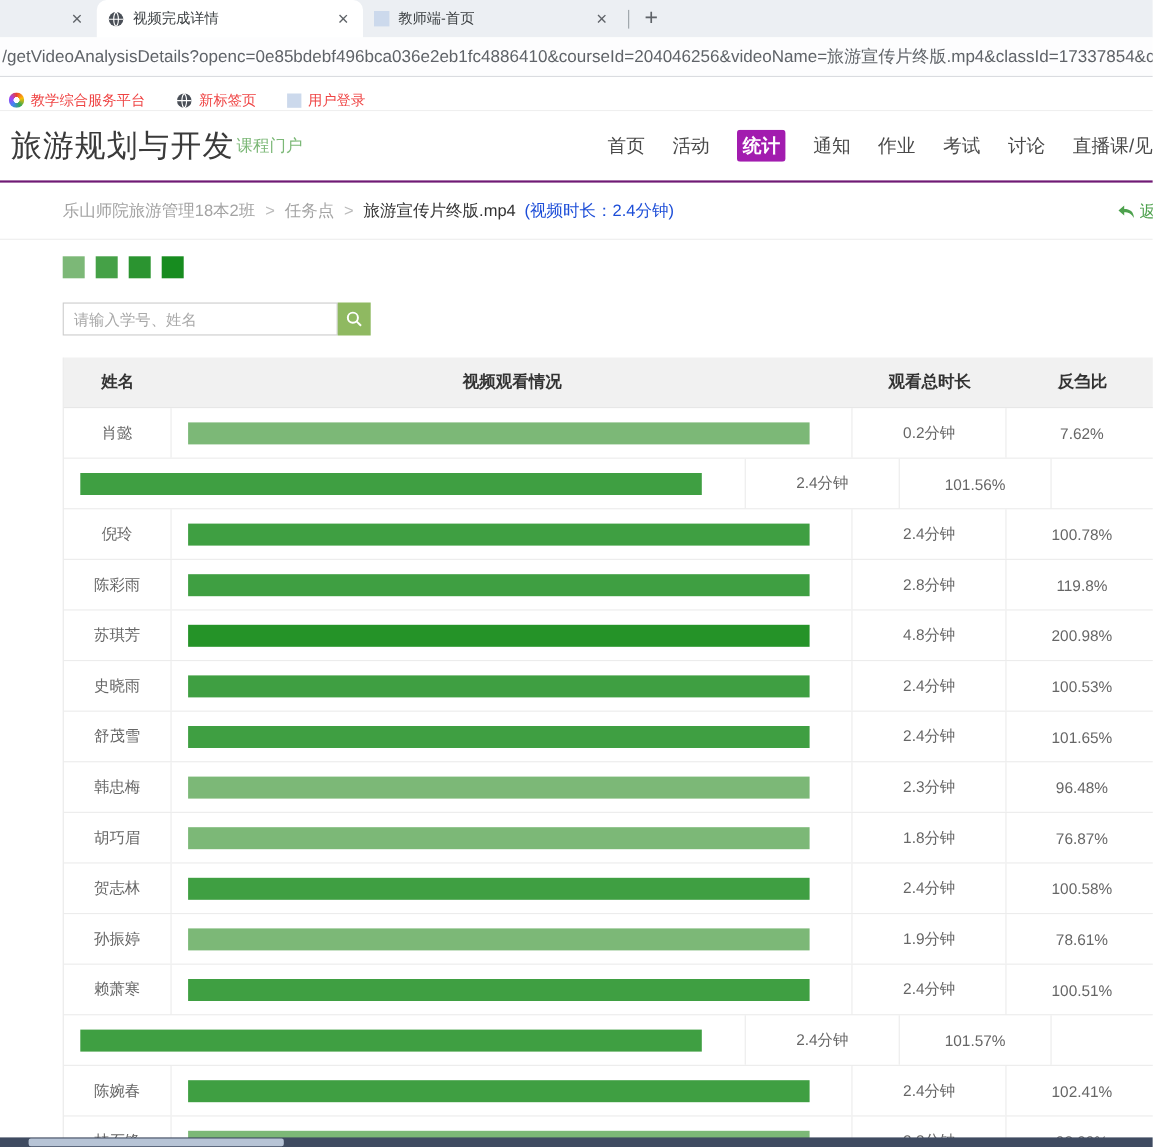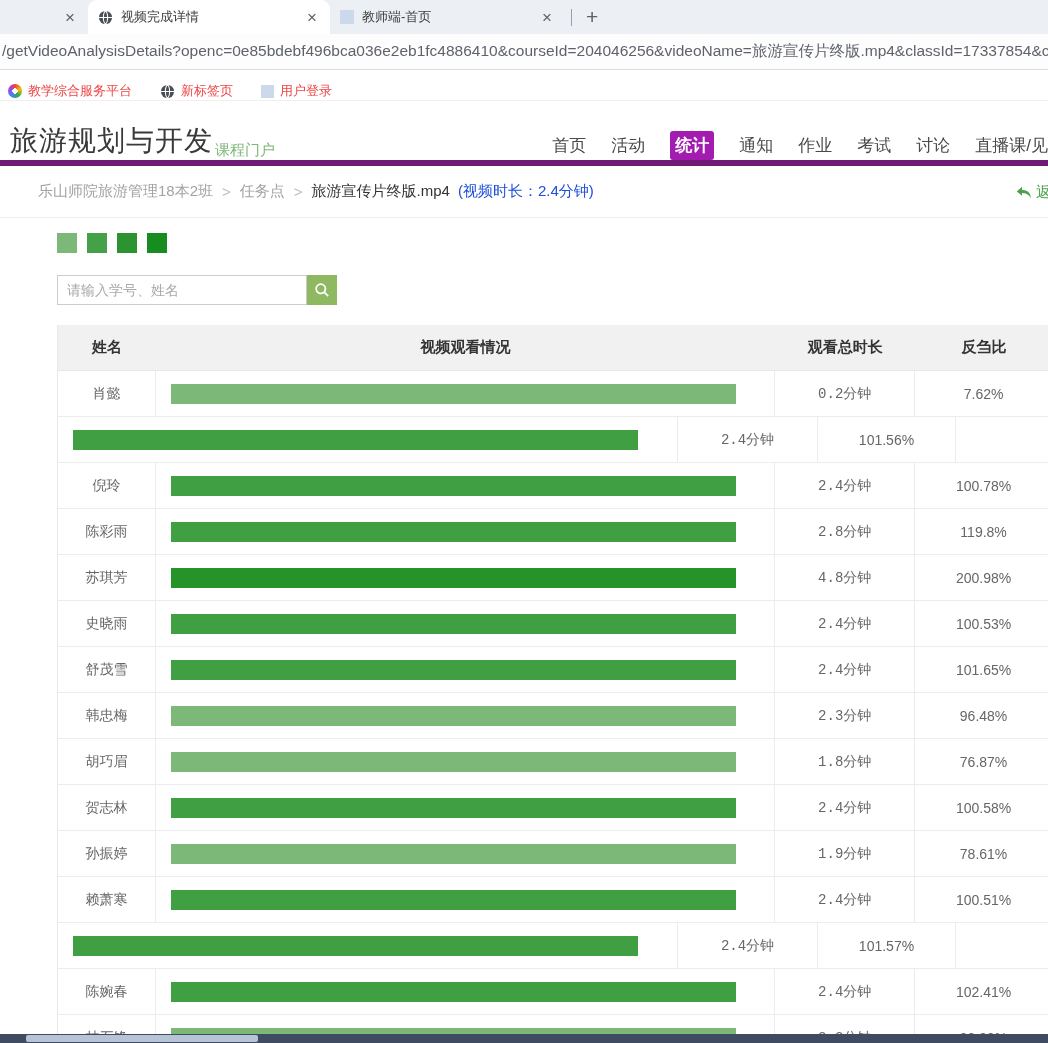--- a/index.html
+++ b/index.html
@@ -26,30 +26,30 @@
 
   .bookmarks { height:31px; display:flex; align-items:flex-end; gap:28px; padding-left:8px;
     font-size:13px; color:#ef4444; border-bottom:1px solid #efefef; }
   .bm { display:flex; align-items:center; gap:6px; }
   .pinwheel { width:14px; height:14px; border-radius:50%;
     background: radial-gradient(circle,#fff 27%,rgba(255,255,255,0) 29%),
                 conic-gradient(#e94335,#fbbc05,#34a853,#4285f4,#a142f4,#e94335); }
   .bm-square { width:13px; height:13px; background:#ccd9ec; }
 
   
-  .site-header { height:65px; display:flex; align-items:flex-end; padding-left:10px;
-    border-bottom:6px solid #701a75; }
+  .site-header { height:65px; display:flex; align-items:center; padding-left:10px;
+    border-bottom:2px solid #701a75; }
   .course-title { font-size:28px; color:#3a3a3a; letter-spacing:1px; }
   .course-sub { font-size:15px; color:#7cb877; margin-left:2px; }
   .nav { margin-left:auto; display:flex; gap:25px; align-items:center; font-size:17px;
     color:#4a4a4a; white-space:nowrap; overflow:hidden; }
   .nav-item.active { background:#a21caf; color:#fff; padding:3px 5px; border-radius:3px;font-weight:bold; }
 
   
-  .breadcrumb-row { height:52px; display:flex; align-items:center; padding-left:38px;
+  .breadcrumb-row { height:52px; display:flex; align-items:center; padding-left:57px;
     font-size:15px; color:#a3a3a3; border-bottom:1px solid #ededed; position:relative; }
   .crumb-sep { margin:0 9px; color:#bcbcbc; }
   .crumb-current { color:#333; }
   .crumb-note { color:#1d4ed8; margin-left:8px; }
   .back-link { position:absolute; left:1016px; top:17px; display:flex; align-items:center;
     gap:4px; font-size:15px; color:#4da14d; white-space:nowrap; }
 
   
   .legend { margin:15px 0 0 57px; display:flex; gap:10px; }
   .legend-sq { width:20px; height:20px; }
@@ -64,21 +64,21 @@
   .table-wrap { margin:20px 0 0 57px; width:996px; border-left:1px solid #e9e9e9; }
   .thead { display:flex; height:46px; background:#f1f1f1; align-items:center;
     font-size:15px; font-weight:bold; color:#333; border-bottom:1px solid #e7e7e7; }
   .thead .cell { border:none; }
   .trow { display:flex; height:46px; border-bottom:1px solid #ececec;
     font-size:14px; color:#666; }
   .cell { height:100%; display:flex; align-items:center; justify-content:center; }
   .trow .cell { border-right:1px solid #ececec; }
   .c0 { width:98px; }
   .c1 { width:620px; }
-  .c2 { width:140px;font-family:Liberation Mono, monospace; }
+  .c2 { width:140px; }
   .c3 { width:138px; }
   .bar-cell { justify-content:flex-start; padding-left:15px; }
   .bar { width:565px; height:20px; }
 
   
   .bottom-strip { position:absolute; left:0; bottom:0; width:1048px; height:9px;
     background:#3f4b61; }
   .hscroll-thumb { position:absolute; left:26px; top:1px; width:232px; height:7px;
     background:#b7c4d6; border-radius:2px; }
 </style>

